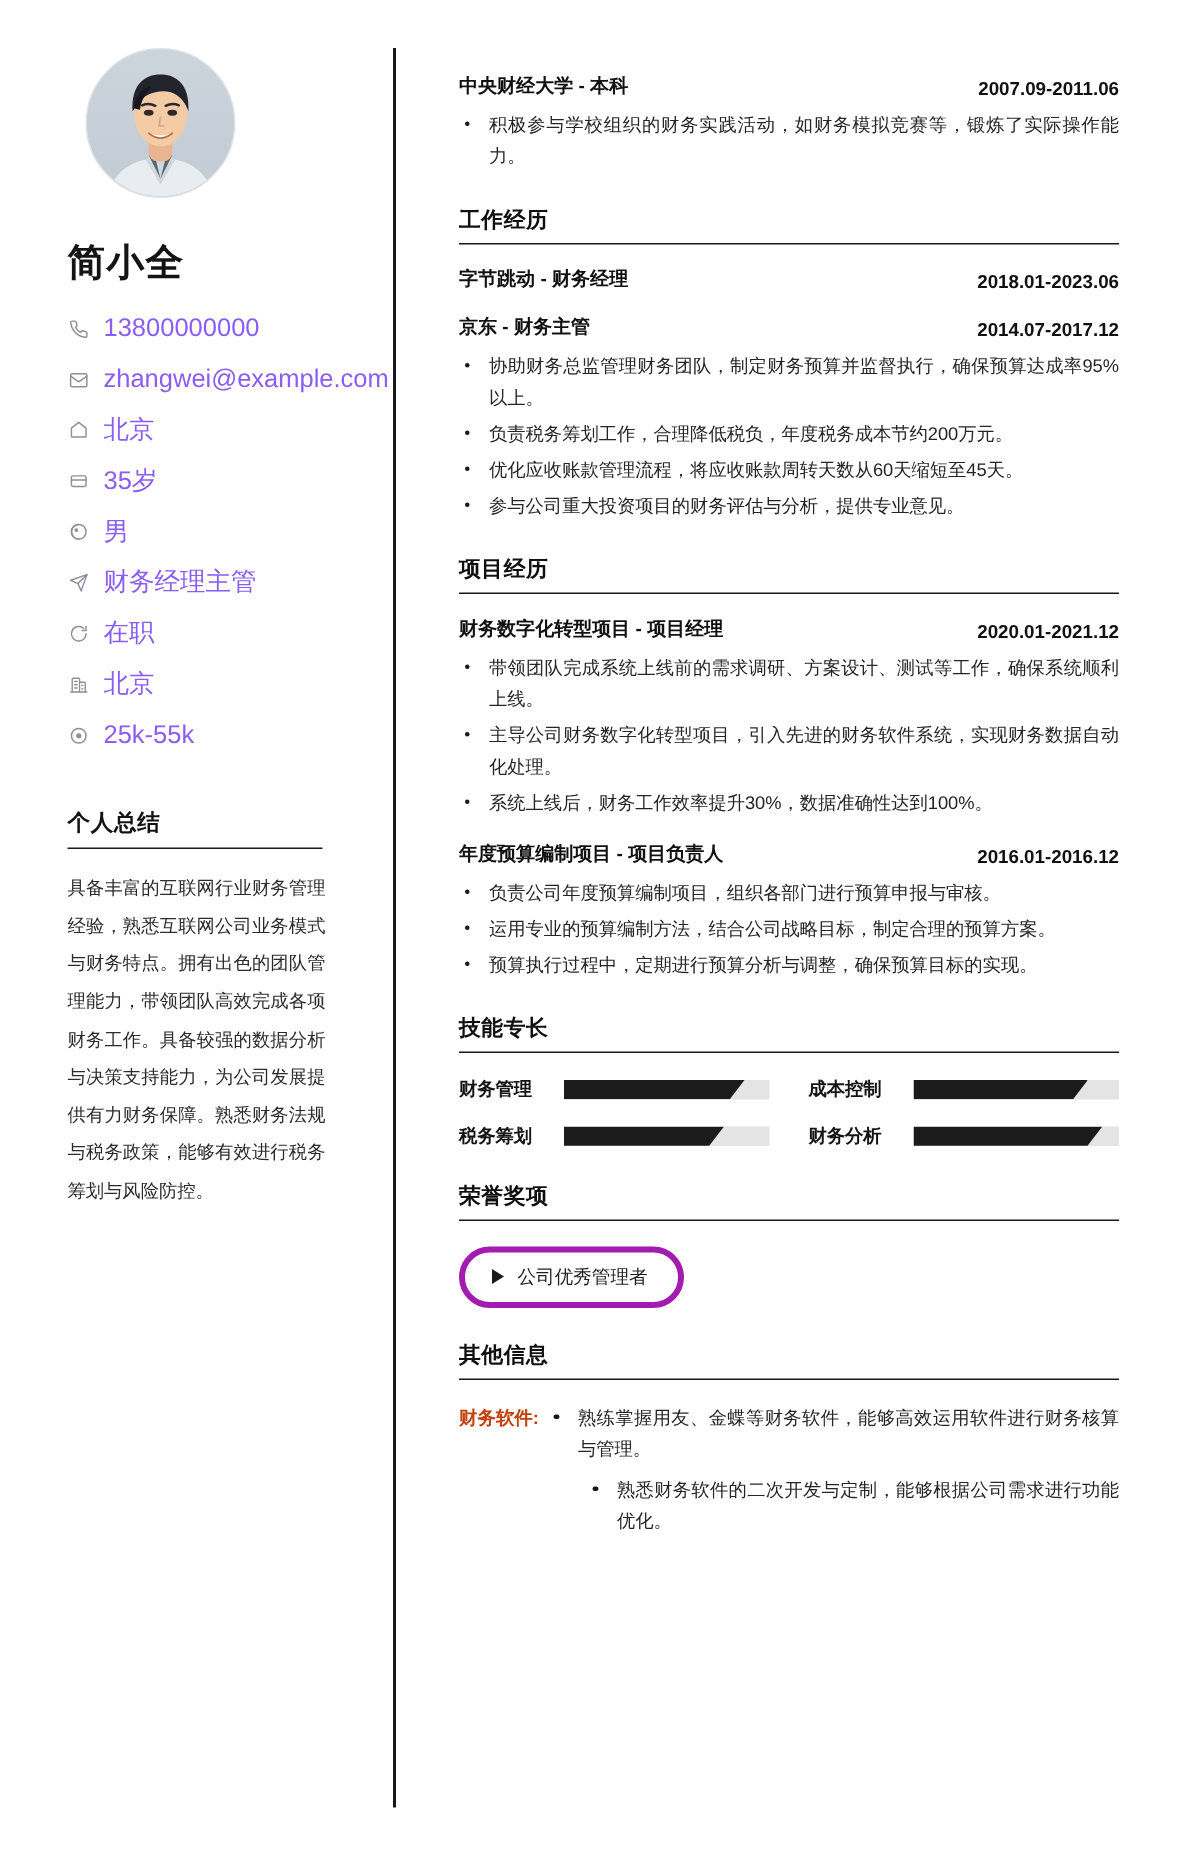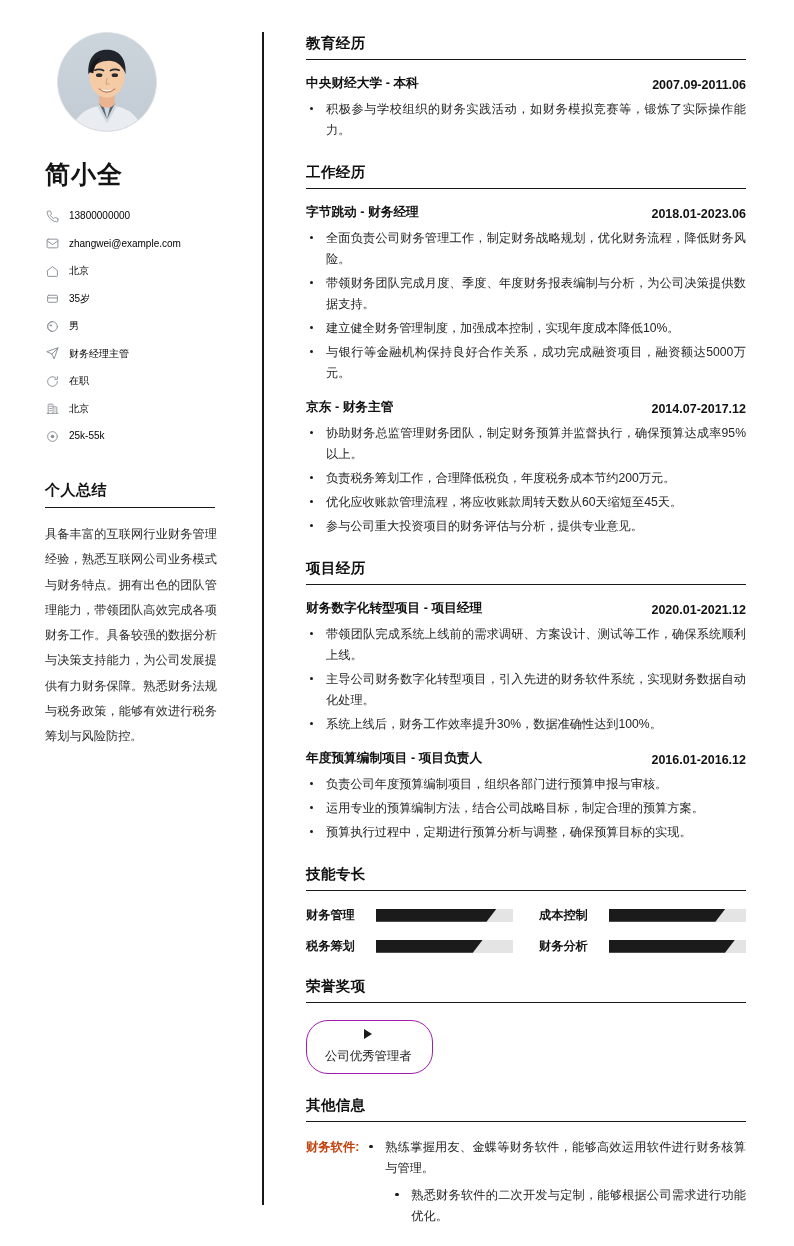--- a/index.html
+++ b/index.html
@@ -56,22 +56,22 @@
     color: #141414;
     margin: 26px 0 18px 0;
   }
 
   .contact-list { list-style: none; }
   .contact-item {
     display: flex;
     align-items: center;
     gap: 10px;
     margin-bottom: 13.5px;
-    font-size: 10px;
-    color: #000000;
+    font-size: 17px;
+    color: #8b5cf6;
     line-height: 1.2;
   }
   .c-icon {
     width: 14px;
     height: 14px;
     flex: 0 0 14px;
     display: inline-flex;
     align-items: center;
     justify-content: center;
     color: #8b9099;
@@ -187,26 +187,25 @@
     clip-path: polygon(0 0, 100% 0, calc(100% - 10px) 100%, 0 100%);
   }
 
   
   .honor-wrap { margin-top: 17px; }
   .honor-pill {
     display: inline-flex;
     align-items: center;
     gap: 9px;
     padding: 8px 20px 8px 18px;
-    border: 1px solid #a21caf;
+    border: 4px solid #a21caf;
     border-radius: 22px;
     background: #ffffff;
     font-size: 12.4px;
     color: #1d1d1d;
-    flex-direction: column;
   }
   .play-icon {
     width: 0;
     height: 0;
     border-left: 8px solid #1a1a1a;
     border-top: 5px solid transparent;
     border-bottom: 5px solid transparent;
   }
 
   
@@ -378,46 +377,39 @@
     <section class="side-section">
       <h2 class="side-head">个人总结</h2>
       <p class="side-body">具备丰富的互联网行业财务管理经验，熟悉互联网公司业务模式与财务特点。拥有出色的团队管理能力，带领团队高效完成各项财务工作。具备较强的数据分析与决策支持能力，为公司发展提供有力财务保障。熟悉财务法规与税务政策，能够有效进行税务筹划与风险防控。</p>
     </section>
 
   </aside>
 
   <main class="main">
 
     <section class="section">
-      <h2 class="sec-head">教育经历</h2>
       <div class="entry">
         <div class="entry-row">
           <span class="entry-title">中央财经大学 - 本科</span>
           <span class="entry-date">2007.09-2011.06</span>
         </div>
         <ul class="bullets">
           <li class="bullet">积极参与学校组织的财务实践活动，如财务模拟竞赛等，锻炼了实际操作能力。</li>
         </ul>
       </div>
     </section>
 
     <section class="section">
       <h2 class="sec-head">工作经历</h2>
 
       <div class="entry">
         <div class="entry-row">
           <span class="entry-title">字节跳动 - 财务经理</span>
           <span class="entry-date">2018.01-2023.06</span>
         </div>
-        <ul class="bullets">
-          <li class="bullet">全面负责公司财务管理工作，制定财务战略规划，优化财务流程，降低财务风险。</li>
-          <li class="bullet">带领财务团队完成月度、季度、年度财务报表编制与分析，为公司决策提供数据支持。</li>
-          <li class="bullet">建立健全财务管理制度，加强成本控制，实现年度成本降低10%。</li>
-          <li class="bullet">与银行等金融机构保持良好合作关系，成功完成融资项目，融资额达5000万元。</li>
-        </ul>
       </div>
 
       <div class="entry">
         <div class="entry-row">
           <span class="entry-title">京东 - 财务主管</span>
           <span class="entry-date">2014.07-2017.12</span>
         </div>
         <ul class="bullets">
           <li class="bullet">协助财务总监管理财务团队，制定财务预算并监督执行，确保预算达成率95%以上。</li>
           <li class="bullet">负责税务筹划工作，合理降低税负，年度税务成本节约200万元。</li>

